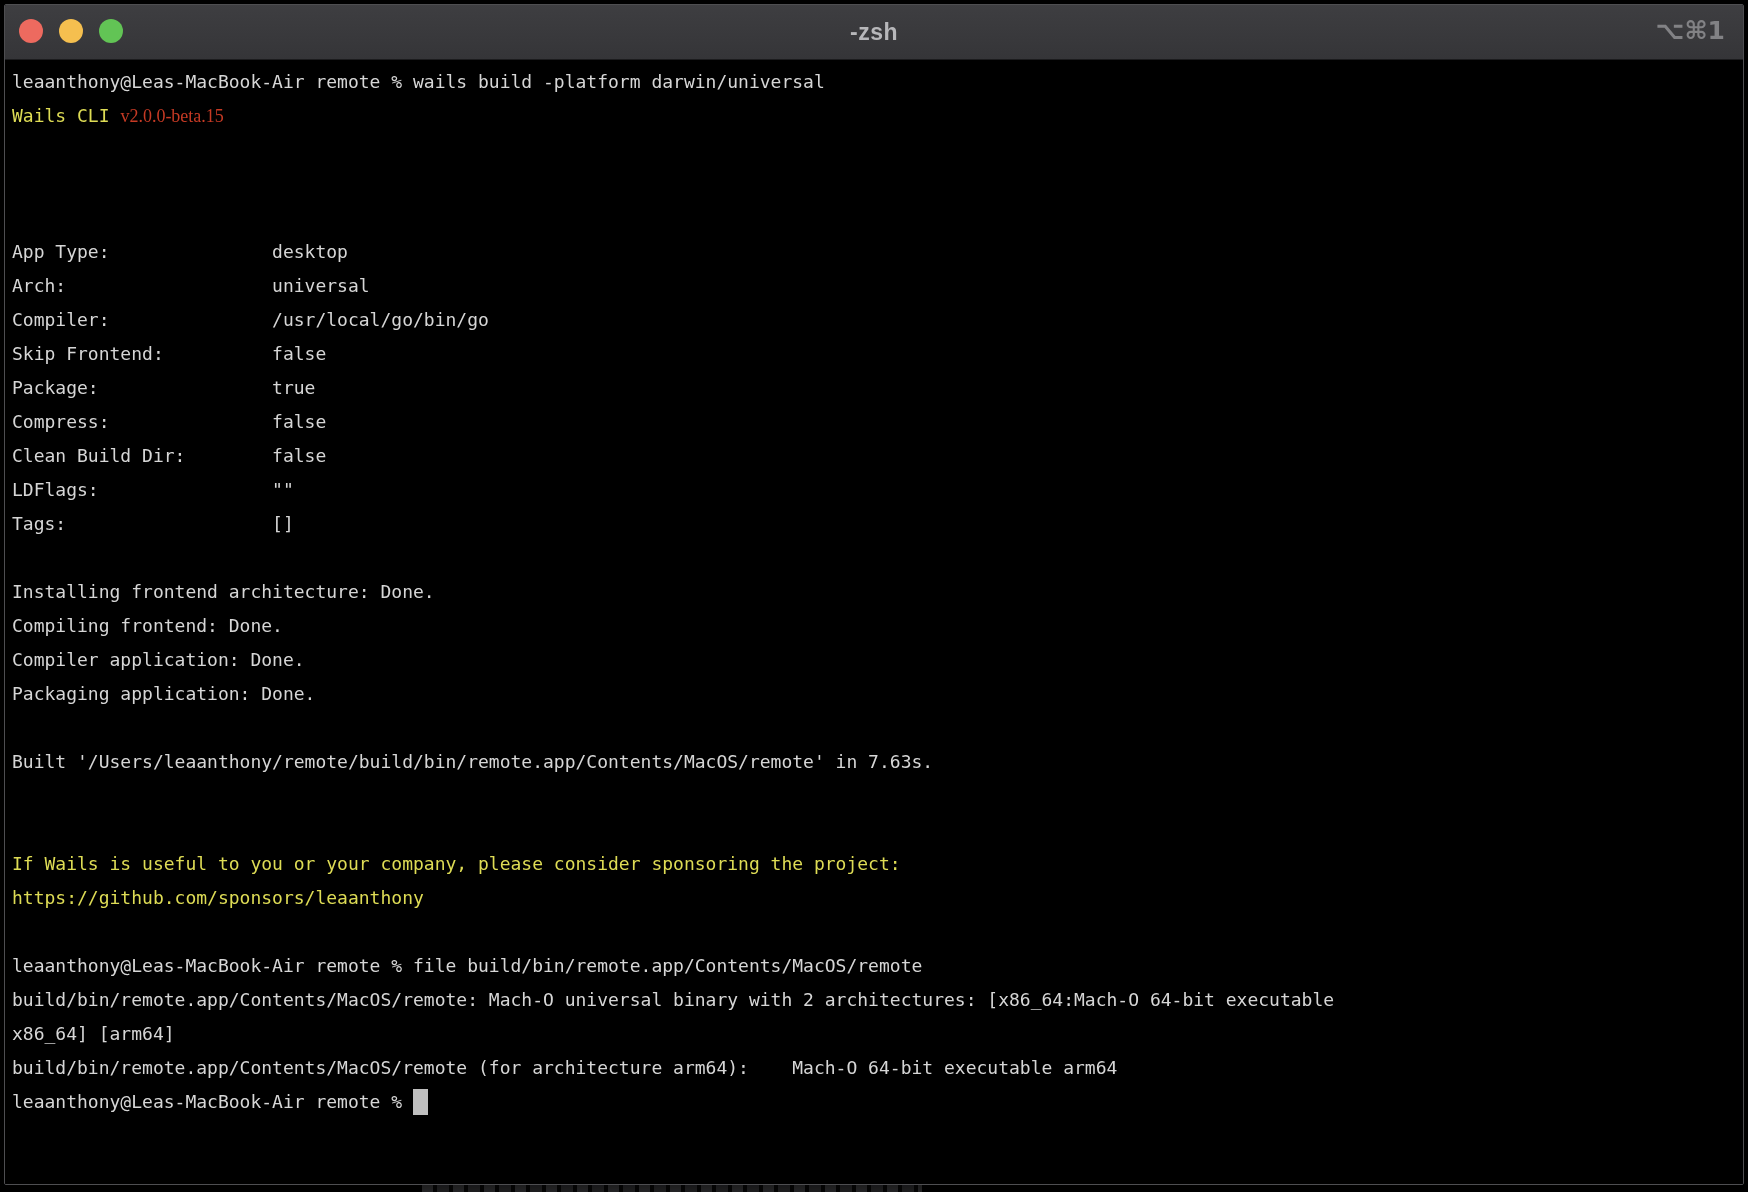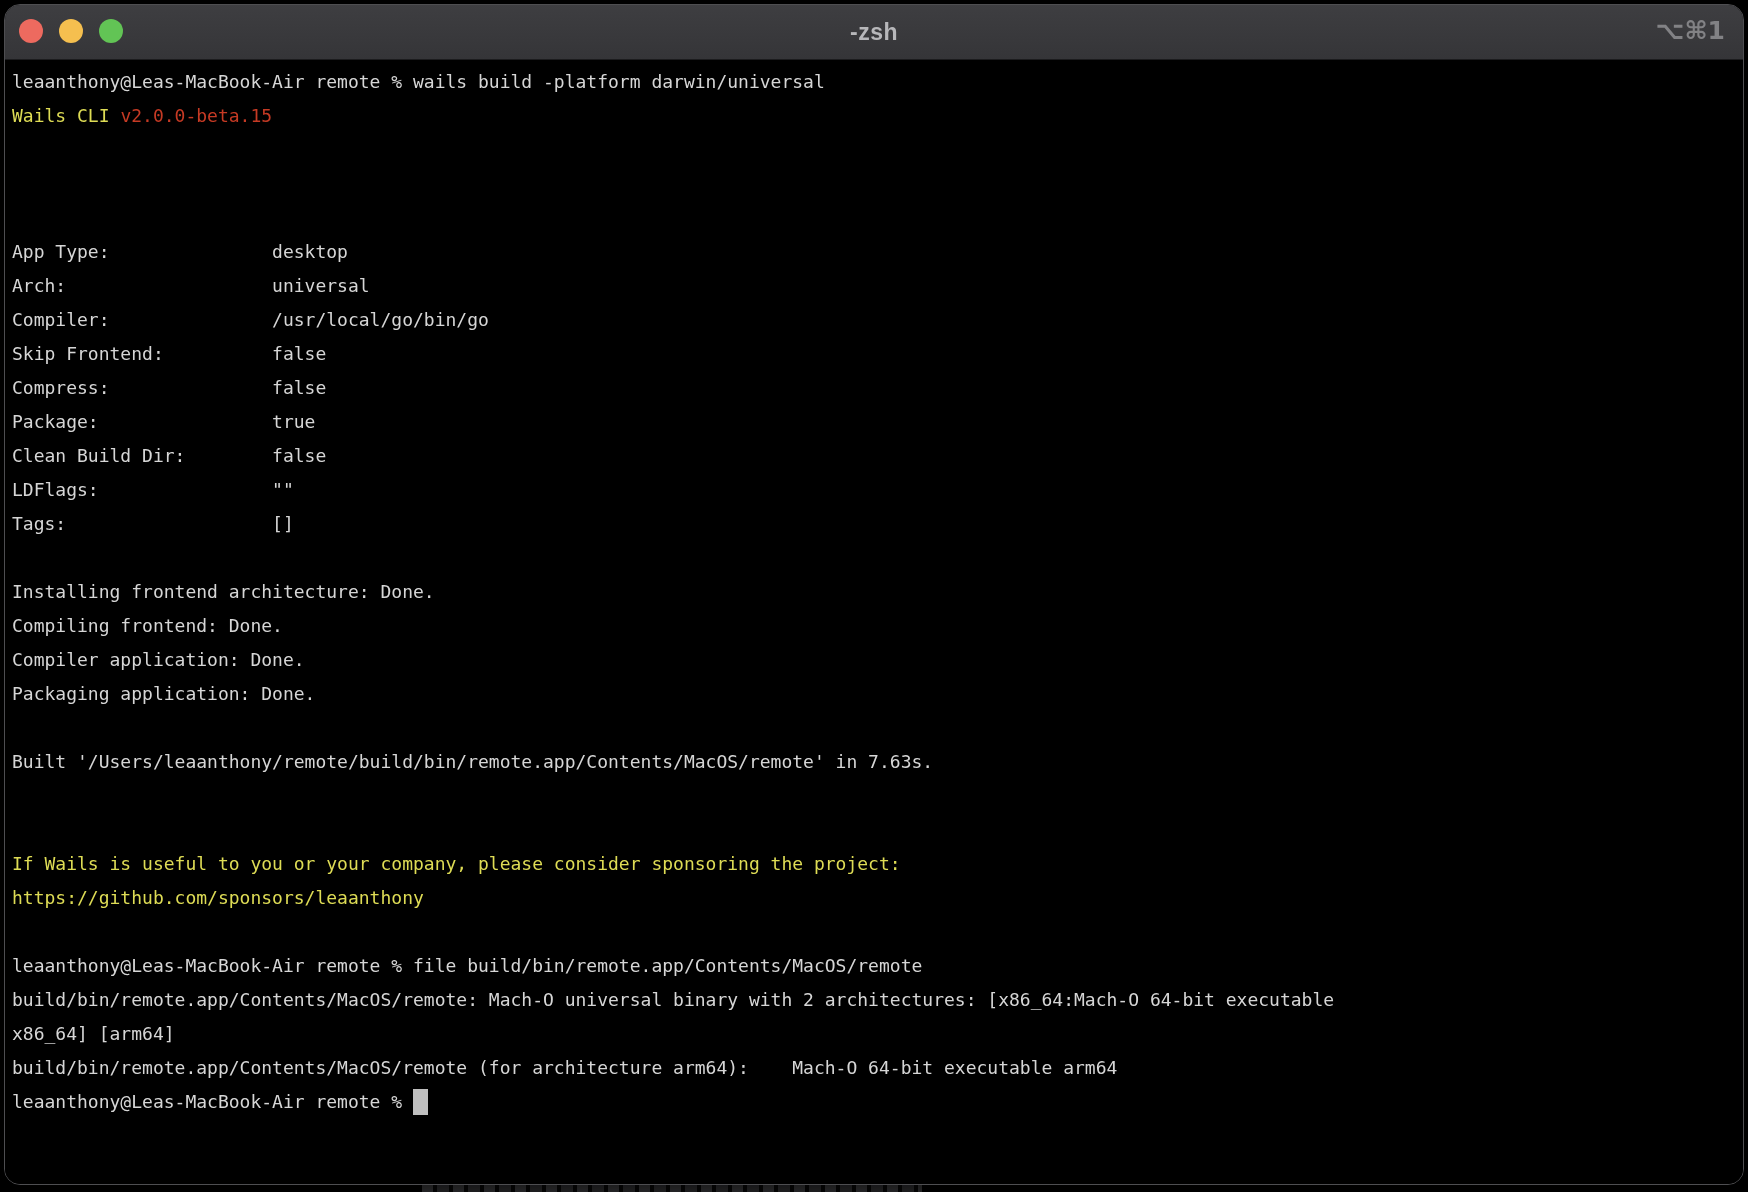--- a/index.html
+++ b/index.html
@@ -17,21 +17,21 @@
   }
   .bg-sliver{
     position:absolute;left:422px;bottom:0;width:500px;height:7px;
     background:repeating-linear-gradient(90deg,
       #47474a 0 11px, #0a0a0a 11px 15px,
       #3a3a3d 15px 27px, #0a0a0a 27px 31px);
     z-index:0;
   }
   .window{
     position:absolute;left:4px;top:4px;width:1740px;height:1181px;
-    border-radius:16px;z-index:1;
+    border-radius:2px;z-index:1;
     background:#000;
     border:1px solid #4e4e51;
     box-shadow:0 12px 40px rgba(0,0,0,.8);
     overflow:hidden;
   }
   .titlebar{
     position:relative;height:55px;
     background:linear-gradient(var(--titlebar-top), var(--titlebar-bottom));
     border-bottom:1px solid #1c1c1e;
     display:flex;align-items:center;justify-content:center;
@@ -60,21 +60,21 @@
     background:var(--bg);
     padding:4px 0 0 7px;
     cursor:text;
   }
   .line{
     height:34px;line-height:34px;font-size:18px;
     white-space:pre;color:var(--fg);
   }
   .seg-fg{color:var(--fg);}
   .seg-yellow{color:var(--yellow);}
-  .seg-red{color:var(--red);}
+  .seg-red{color:var(--red);font-family:Liberation Serif, serif;}
   .cursor-block{
     display:inline-block;width:15px;height:26px;
     background:var(--cursor);vertical-align:middle;margin-top:-3px;
   }
 </style>
 </head>
 <body>
 
 <div class="bg-sliver"></div>
 
@@ -91,22 +91,22 @@
   <div class="term" id="term">
       <div class="line"><span class="seg-fg">leaanthony@Leas-MacBook-Air remote % wails build -platform darwin/universal</span></div>
       <div class="line"><span class="seg-yellow">Wails CLI </span><span class="seg-red">v2.0.0-beta.15</span></div>
       <div class="line"></div>
       <div class="line"></div>
       <div class="line"></div>
       <div class="line"><span class="seg-fg">App Type:               desktop</span></div>
       <div class="line"><span class="seg-fg">Arch:                   universal</span></div>
       <div class="line"><span class="seg-fg">Compiler:               /usr/local/go/bin/go</span></div>
       <div class="line"><span class="seg-fg">Skip Frontend:          false</span></div>
+      <div class="line"><span class="seg-fg">Package:                true</span></div>
       <div class="line"><span class="seg-fg">Compress:               false</span></div>
-      <div class="line"><span class="seg-fg">Package:                true</span></div>
       <div class="line"><span class="seg-fg">Clean Build Dir:        false</span></div>
       <div class="line"><span class="seg-fg">LDFlags:                ""</span></div>
       <div class="line"><span class="seg-fg">Tags:                   []</span></div>
       <div class="line"></div>
       <div class="line"><span class="seg-fg">Installing frontend architecture: Done.</span></div>
       <div class="line"><span class="seg-fg">Compiling frontend: Done.</span></div>
       <div class="line"><span class="seg-fg">Compiler application: Done.</span></div>
       <div class="line"><span class="seg-fg">Packaging application: Done.</span></div>
       <div class="line"></div>
       <div class="line"><span class="seg-fg">Built '/Users/leaanthony/remote/build/bin/remote.app/Contents/MacOS/remote' in 7.63s.</span></div>

